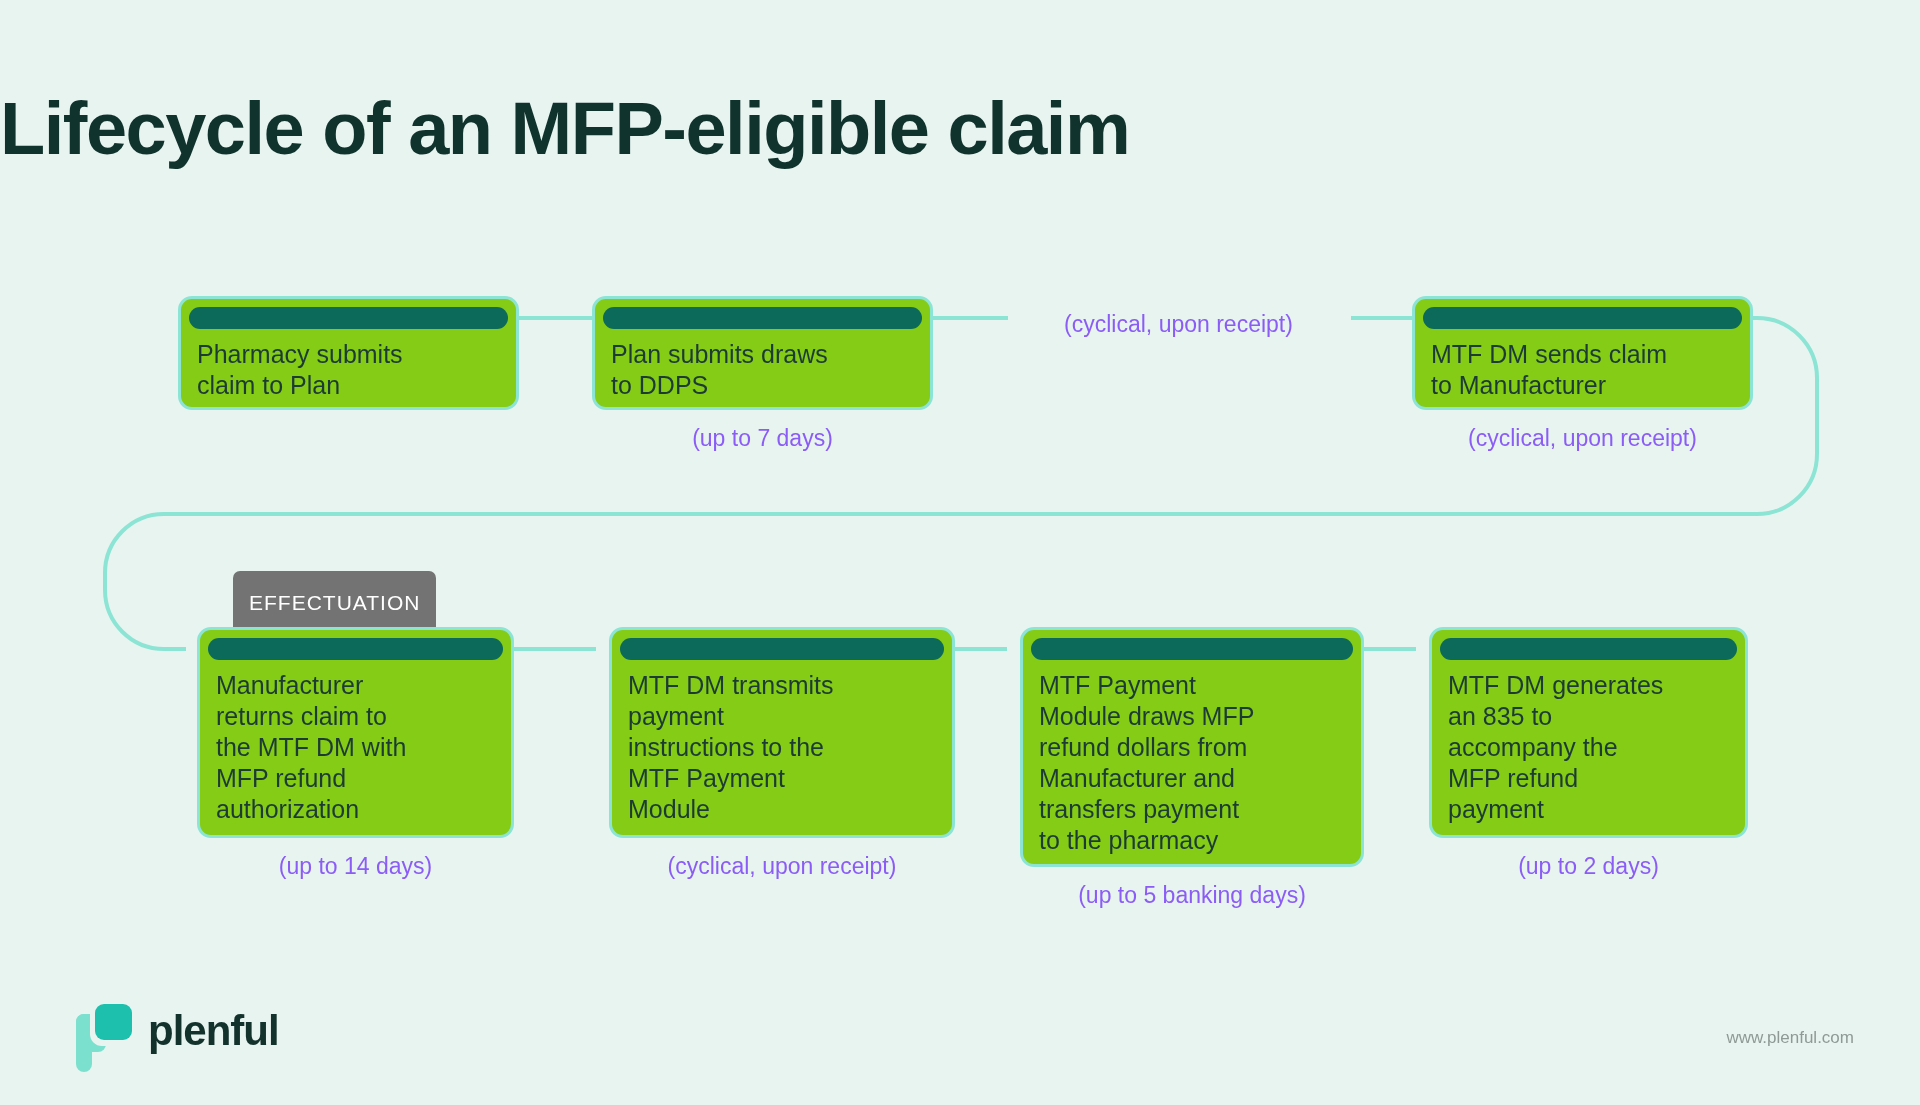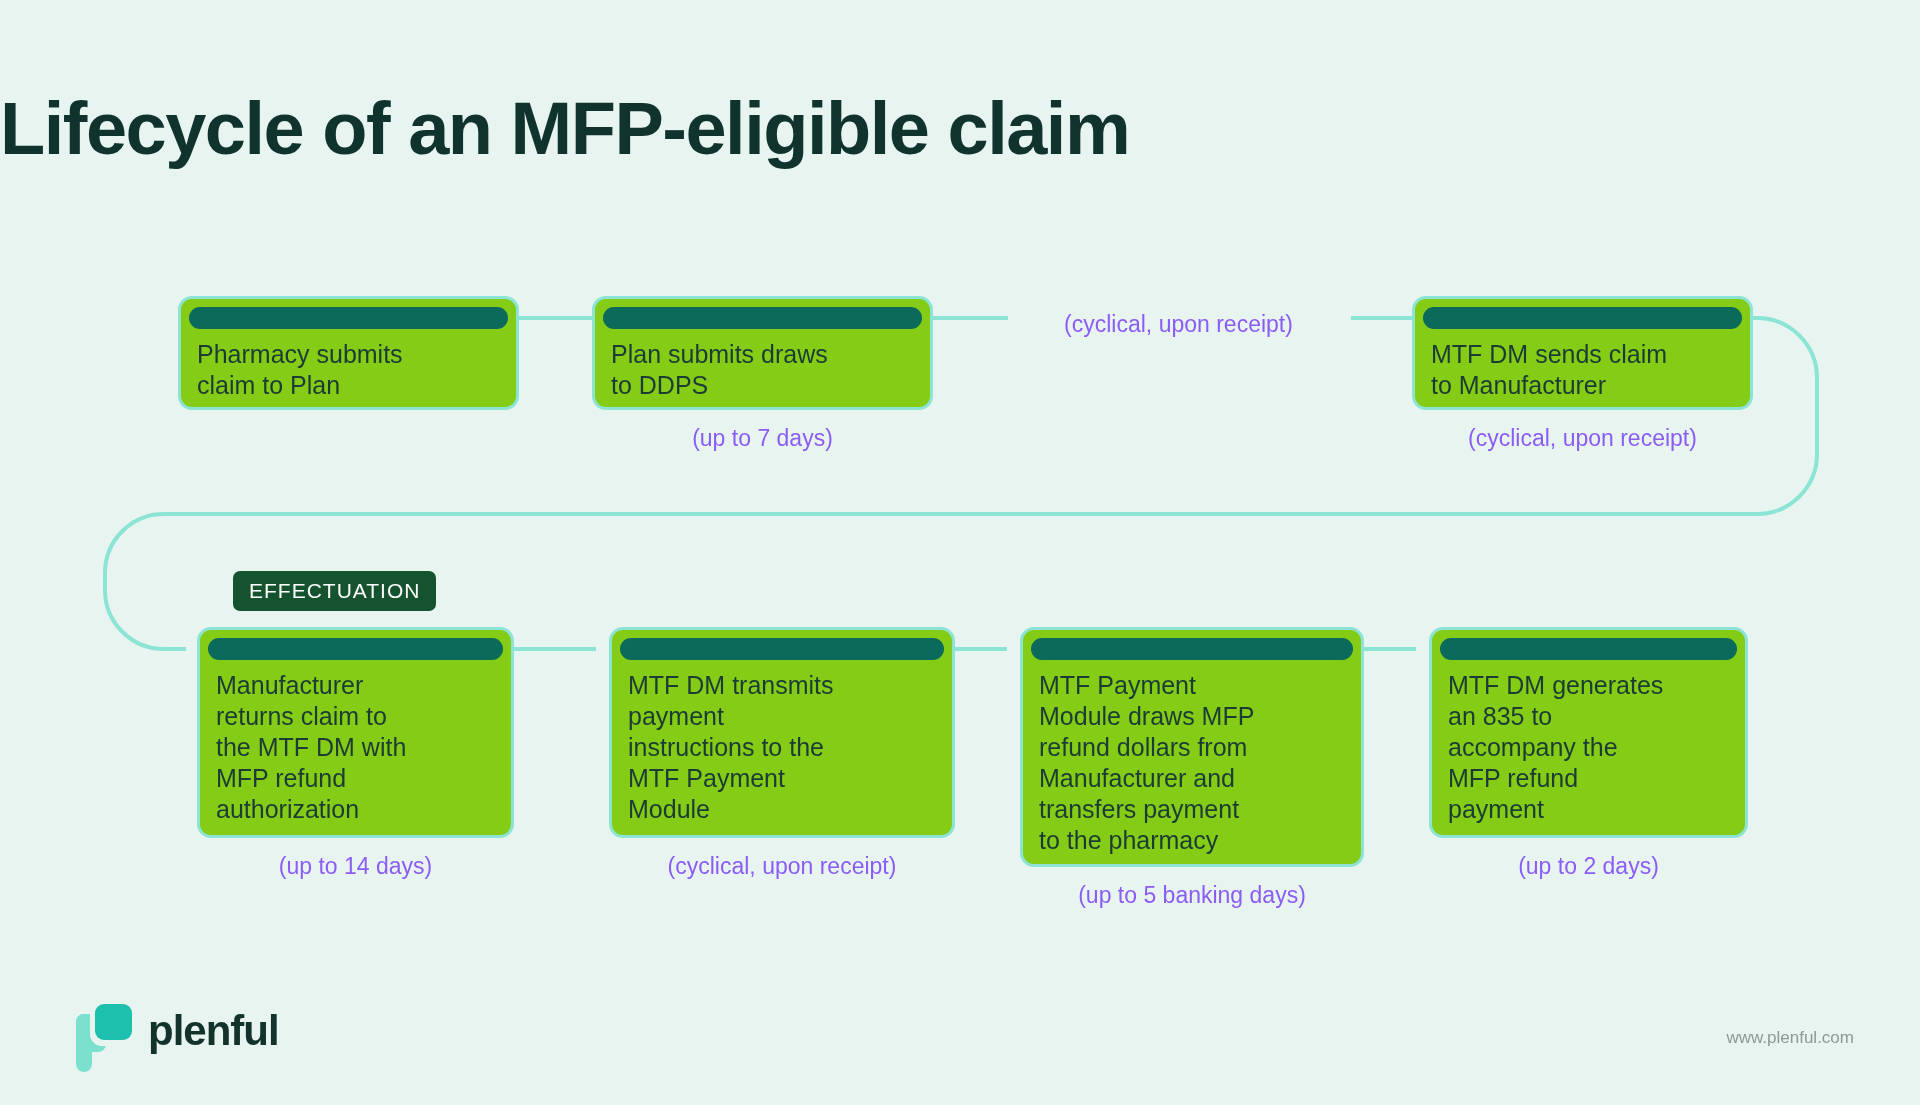--- a/index.html
+++ b/index.html
@@ -74,26 +74,26 @@
   .r2b2 { left: 592px; width: 346px; }
   .r2b3 { left: 1003px; width: 344px; }
   .r2b4 { left: 1412px; width: 319px; }
   .r2b1 .card, .r2b2 .card, .r2b4 .card { height: 211px; }
   .r2b3 .card { height: 240px; }
 
   .badge {
     position: absolute;
     left: 233px; top: 571px;
     z-index: 1;
-    background: #14532d;
+    background: #737373;
     color: #ffffff;
     font-size: 21px;
     font-weight: 500;
     letter-spacing: 1px;
-    padding: 8px 16px;
+    padding: 20px 16px;
     border-radius: 7px;
   }
 
   .footer-logo {
     position: absolute;
     left: 76px; top: 1004px;
     display: flex;
     align-items: center;
     z-index: 1;
   }

